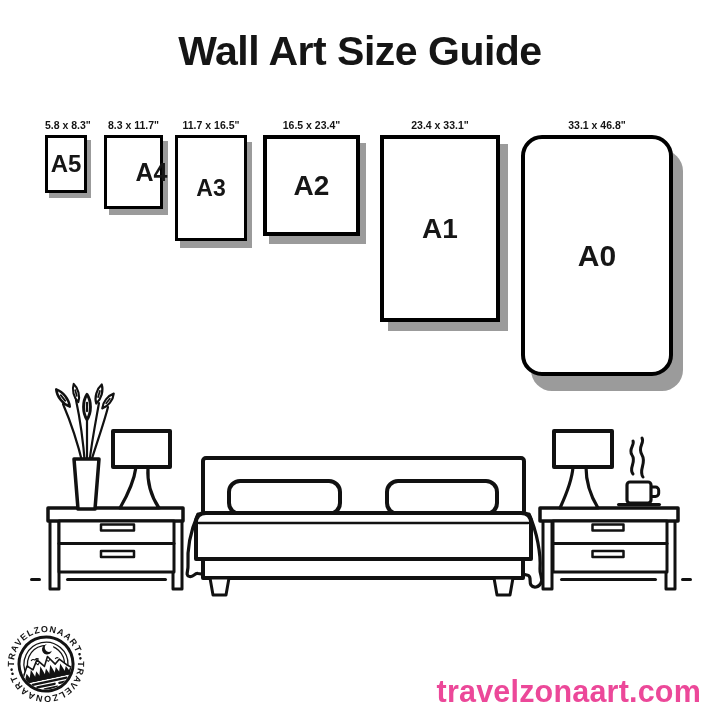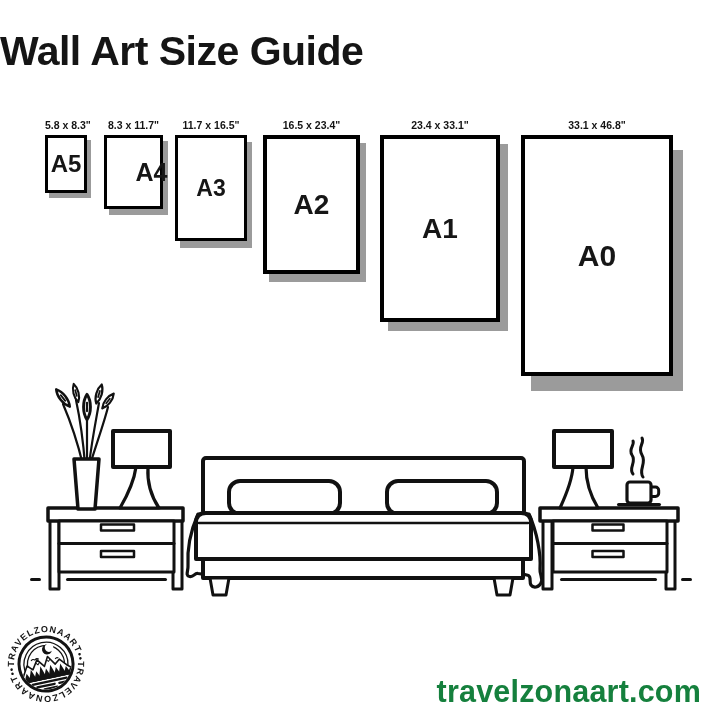--- a/index.html
+++ b/index.html
@@ -7,54 +7,54 @@
     --shadow:#9b9b9b;
     --bg:#ffffff;
   }
   *{margin:0;padding:0;box-sizing:border-box;}
   html,body{background:#fff;}
   .canvas{
     position:relative;width:720px;height:720px;background:var(--bg);
     font-family:"Liberation Sans",sans-serif;color:var(--ink);overflow:hidden;
   }
   .title{
-    position:absolute;top:28px;left:0;right:0;text-align:left;
+    position:absolute;top:28px;left:0;right:0;text-align:center;
     font-size:41px;font-weight:700;letter-spacing:-0.5px;color:#151515;
   }
   .size-item{position:absolute;}
   .size-label{
     font-size:10.5px;font-weight:700;text-align:center;white-space:nowrap;
     line-height:12px;margin-bottom:4px;color:#141414;
   }
   .frame{
     background:#fff;border:3px solid #000;display:flex;align-items:center;justify-content:center;
     font-weight:700;color:#161616;
   }
   .size-a5{left:45px;top:119px;width:42px;}
   .size-a5 .frame{height:58px;box-shadow:4px 5px 0 var(--shadow);font-size:24px;}
   .size-a4{left:104px;top:119px;width:59px;}
   .size-a4 .frame{height:74px;box-shadow:5px 6px 0 var(--shadow);font-size:25px;padding-left:36px;}
   .size-a3{left:175px;top:119px;width:72px;}
   .size-a3 .frame{height:106px;box-shadow:5px 7px 0 var(--shadow);font-size:23px;}
   .size-a2{left:263px;top:119px;width:97px;}
-  .size-a2 .frame{height:139px;border-width:4px;box-shadow:6px 8px 0 var(--shadow);font-size:28px;}
+  .size-a2 .frame{height:101px;border-width:4px;box-shadow:6px 8px 0 var(--shadow);font-size:28px;}
   .size-a1{left:380px;top:119px;width:120px;}
   .size-a1 .frame{height:187px;border-width:4px;box-shadow:8px 9px 0 var(--shadow);font-size:28px;align-items:center;}
   .size-a0{left:521px;top:119px;width:152px;}
-  .size-a0 .frame{height:241px;border-width:4px;box-shadow:10px 15px 0 var(--shadow);font-size:30px;}
+  .size-a0 .frame{height:241px;border-width:4px;box-shadow:10px 15px 0 var(--shadow);font-size:30px;border-radius:21px;}
   .scene{position:absolute;left:0;top:380px;width:720px;height:240px;}
   .scene path,.scene rect,.scene line{stroke-linejoin:round;stroke-linecap:round;}
   .logo{position:absolute;left:1px;top:614px;width:90px;height:100px;}
   .badge-text{
     font-family:"Liberation Sans",sans-serif;font-size:9px;font-weight:700;
     letter-spacing:1px;fill:#131313;
   }
   .website{
     position:absolute;top:674px;right:19px;font-size:30.5px;font-weight:700;
-    letter-spacing:0.2px;color:#15803d;white-space:nowrap;
+    letter-spacing:0.2px;color:#ec4899;white-space:nowrap;
   }
 </style>
 </head>
 <body>
 
 <div class="canvas">
 
   <div class="title">Wall Art Size Guide</div>
 
   <div class="size-item size-a5">

